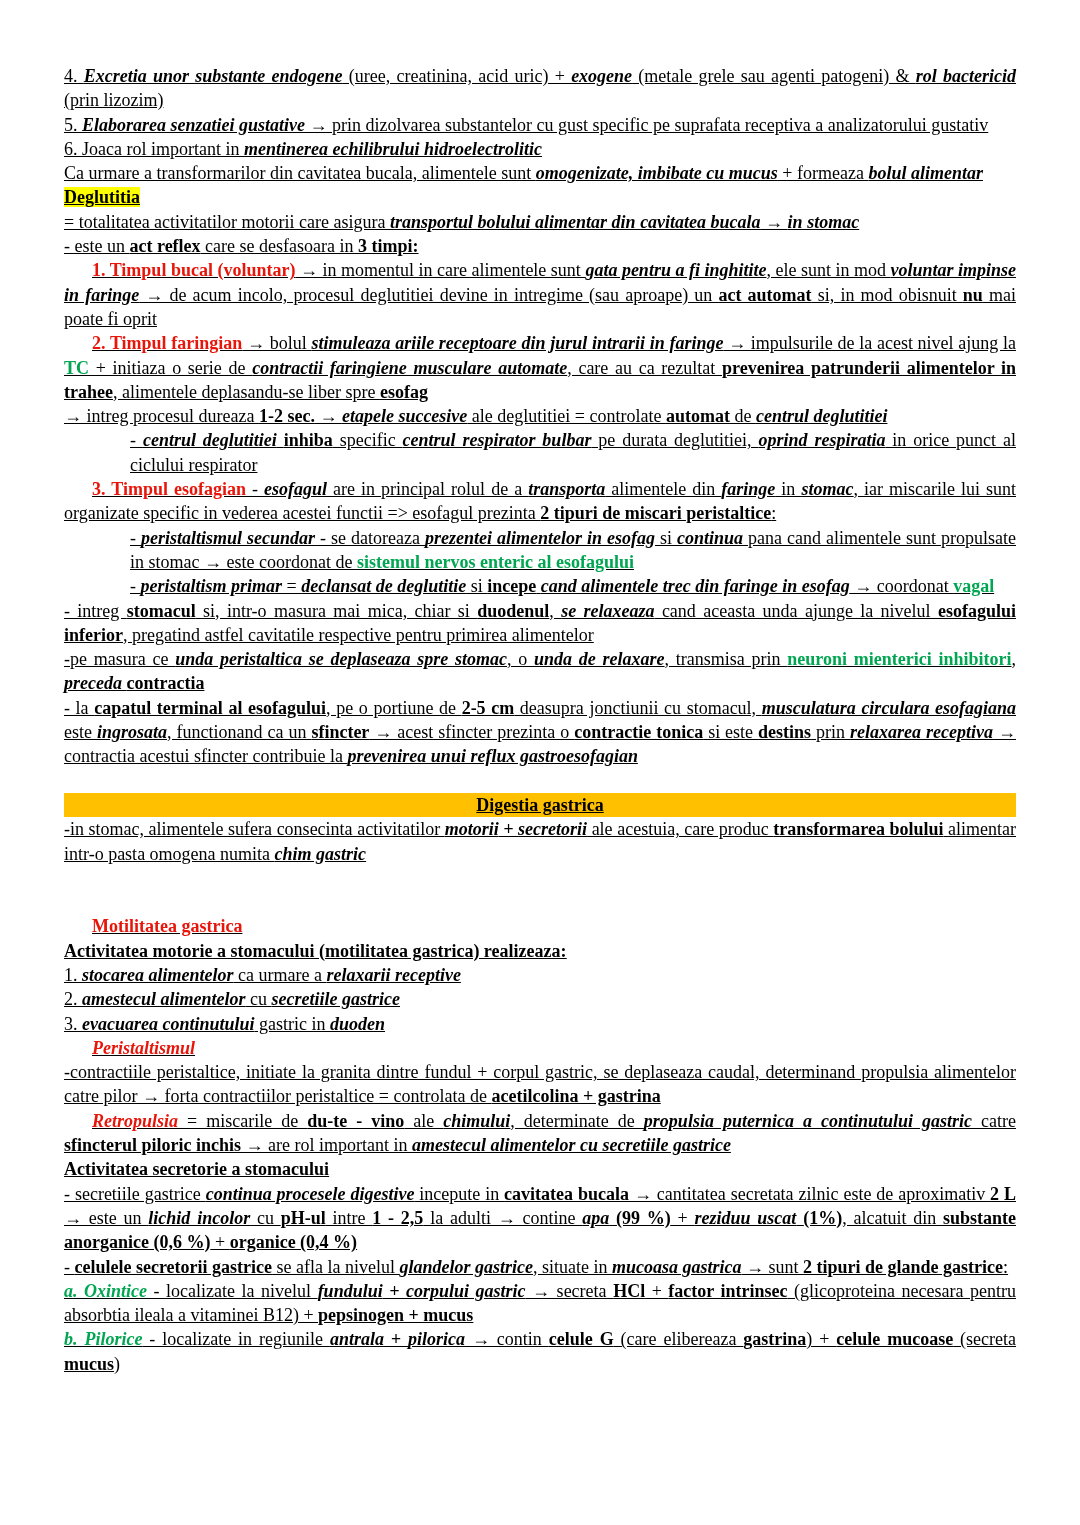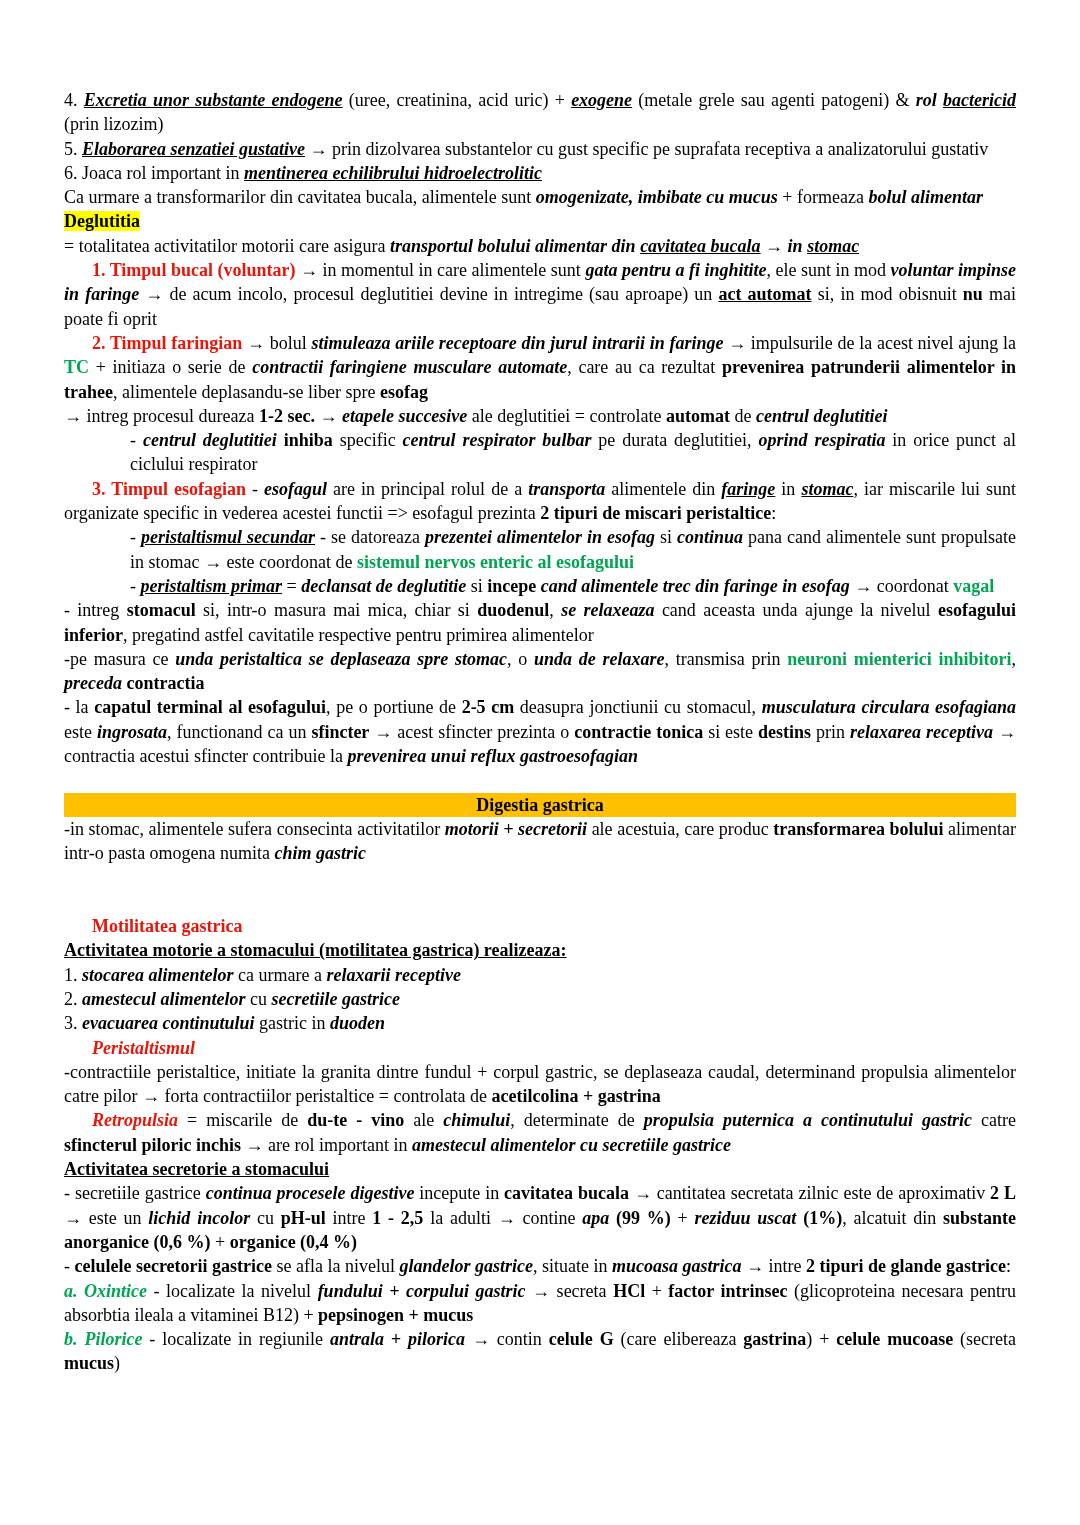--- a/index.html
+++ b/index.html
@@ -6,22 +6,23 @@
   html, body { background: #ffffff; }
   body {
     width: 1080px;
     height: 1525px;
     font-family: "Liberation Serif", serif;
     font-size: 18px;
     color: var(--text, #000);
     overflow: hidden;
   }
   .doc {
-    padding: 88px 64px 0 64px;
+    padding: 64px 64px 0 64px;
     width: 1080px;
+    text-decoration: underline;
   }
   .block {
     text-align: justify;
     line-height: 24.3px;
     min-height: 24.3px;
   }
   .block.indent { margin-left: 66px; }
   .block.orange {
     background: var(--orange-highlight, #ffc000);
     text-align: center;
@@ -37,20 +38,21 @@
 </head>
 <body>
 
 <div class="doc">
     <div class="block"><span>4. </span><span class="b i u">Excretia unor substante endogene</span><span> (uree, creatinina, acid uric) + </span><span class="b i u">exogene</span><span> (metale grele sau agenti patogeni) &amp; </span><span class="b i">rol </span><span class="b i u">bactericid</span><span> (prin lizozim)</span></div>
     <div class="block"><span>5. </span><span class="b i u">Elaborarea senzatiei gustative</span><span> → prin dizolvarea substantelor cu gust specific pe suprafata receptiva a analizatorului gustativ</span></div>
     <div class="block"><span>6. Joaca rol important in </span><span class="b i u">mentinerea echilibrului hidroelectrolitic</span></div>
     <div class="block"><span>Ca urmare a transformarilor din cavitatea bucala, alimentele sunt </span><span class="b i">omogenizate, imbibate cu mucus</span><span> + formeaza </span><span class="b i">bolul alimentar</span></div>
     <div class="block"><span class="b hy">Deglutitia</span></div>
     <div class="block"><span>= totalitatea activitatilor motorii care asigura </span><span class="b i">transportul bolului alimentar din </span><span class="b i u">cavitatea bucala</span><span class="b i"> → </span><span class="b i">in </span><span class="b i u">stomac</span></div>
+    <div class="block"><span>- este un </span><span class="b">act reflex</span><span> care se desfasoara in </span><span class="b">3 timpi:</span></div>
     <div class="block"><span class="b r">1. Timpul bucal (voluntar)</span><span> → in momentul in care alimentele sunt </span><span class="b i">gata pentru a fi inghitite</span><span>, ele sunt in mod </span><span class="b i">voluntar impinse in faringe</span><span> → de acum incolo, procesul deglutitiei devine in intregime (sau aproape) un </span><span class="b u">act automat</span><span> si, in mod obisnuit </span><span class="b">nu</span><span> mai poate fi oprit</span></div>
     <div class="block"><span class="b r">2. Timpul faringian</span><span> → bolul </span><span class="b i">stimuleaza ariile receptoare din jurul intrarii in faringe</span><span> → impulsurile de la acest nivel ajung la </span><span class="b g">TC</span><span> + initiaza o serie de </span><span class="b i">contractii faringiene musculare automate</span><span>, care au ca rezultat </span><span class="b">prevenirea patrunderii alimentelor in trahee</span><span>, alimentele deplasandu-se liber spre </span><span class="b">esofag</span></div>
     <div class="block"><span>→ intreg procesul dureaza </span><span class="b">1-2 sec.</span><span> → </span><span class="b i">etapele succesive</span><span> ale deglutitiei = controlate </span><span class="b">automat</span><span> de </span><span class="b i">centrul deglutitiei</span></div>
     <div class="block indent"><span>- </span><span class="b i">centrul deglutitiei</span><span> </span><span class="b">inhiba</span><span> specific </span><span class="b i">centrul respirator bulbar</span><span> pe durata deglutitiei, </span><span class="b i">oprind respiratia</span><span> in orice punct al ciclului respirator</span></div>
     <div class="block"><span class="b r">3. Timpul esofagian</span><span> - </span><span class="b i">esofagul</span><span> are in principal rolul de a </span><span class="b i">transporta</span><span> alimentele din </span><span class="b i u">faringe</span><span> in </span><span class="b i u">stomac</span><span>, iar miscarile lui sunt organizate specific in vederea acestei functii =&gt; esofagul prezinta </span><span class="b">2 tipuri de miscari peristaltice</span><span>:</span></div>
     <div class="block indent"><span>- </span><span class="b i u">peristaltismul secundar</span><span> - se datoreaza </span><span class="b i">prezentei alimentelor in esofag</span><span> si </span><span class="b i">continua</span><span> pana cand alimentele sunt propulsate in stomac → este coordonat de </span><span class="b g">sistemul nervos enteric al esofagului</span></div>
     <div class="block indent"><span>- </span><span class="b i u">peristaltism primar</span><span> = </span><span class="b i">declansat de deglutitie</span><span> si </span><span class="b">incepe</span><span> </span><span class="b i">cand alimentele trec din faringe in esofag</span><span> → coordonat </span><span class="b g">vagal</span></div>
     <div class="block"><span>- intreg </span><span class="b">stomacul</span><span> si, intr-o masura mai mica, chiar si </span><span class="b">duodenul</span><span>, </span><span class="b i">se relaxeaza</span><span> cand aceasta unda ajunge la nivelul </span><span class="b">esofagului inferior</span><span>, pregatind astfel cavitatile respective pentru primirea alimentelor</span></div>
     <div class="block"><span>-pe masura ce </span><span class="b i">unda peristaltica se deplaseaza spre stomac</span><span>, o </span><span class="b i">unda de relaxare</span><span>, transmisa prin </span><span class="b g">neuroni mienterici inhibitori</span><span>, </span><span class="b i">preceda</span><span> </span><span class="b">contractia</span></div>
     <div class="block"><span>- la </span><span class="b">capatul terminal al esofagului</span><span>, pe o portiune de </span><span class="b">2-5 cm</span><span> deasupra jonctiunii cu stomacul, </span><span class="b i">musculatura circulara esofagiana</span><span> este </span><span class="b i">ingrosata</span><span>, functionand ca un </span><span class="b">sfincter</span><span> → acest sfincter prezinta o </span><span class="b">contractie tonica</span><span> si este </span><span class="b">destins</span><span> prin </span><span class="b i">relaxarea receptiva</span><span> → contractia acestui sfincter contribuie la </span><span class="b i">prevenirea unui reflux gastroesofagian</span></div>
@@ -62,16 +64,16 @@
     <div class="block"><span class="b r">Motilitatea gastrica</span></div>
     <div class="block"><span class="b u">Activitatea motorie a stomacului (motilitatea gastrica) realizeaza:</span></div>
     <div class="block"><span>1. </span><span class="b i">stocarea alimentelor</span><span> ca urmare a </span><span class="b i">relaxarii receptive</span></div>
     <div class="block"><span>2. </span><span class="b i">amestecul alimentelor</span><span> cu </span><span class="b i">secretiile gastrice</span></div>
     <div class="block"><span>3. </span><span class="b i">evacuarea continutului</span><span> gastric in </span><span class="b i">duoden</span></div>
     <div class="block"><span class="b i r">Peristaltismul</span></div>
     <div class="block"><span>-contractiile peristaltice, initiate la granita dintre fundul + corpul gastric, se deplaseaza caudal, determinand propulsia alimentelor catre pilor → forta contractiilor peristaltice = controlata de </span><span class="b">acetilcolina + gastrina</span></div>
     <div class="block"><span class="b i r">Retropulsia</span><span> = miscarile de </span><span class="b">du-te - vino</span><span> ale </span><span class="b i">chimului</span><span>, determinate de </span><span class="b i">propulsia puternica a continutului gastric</span><span> catre </span><span class="b">sfincterul piloric inchis</span><span> → are rol important in </span><span class="b i">amestecul alimentelor cu secretiile gastrice</span></div>
     <div class="block"><span class="b u">Activitatea secretorie a stomacului</span></div>
     <div class="block"><span>- secretiile gastrice </span><span class="b i">continua procesele digestive</span><span> incepute in </span><span class="b">cavitatea bucala</span><span> → cantitatea secretata zilnic este de aproximativ </span><span class="b">2 L</span><span> → este un </span><span class="b i">lichid incolor</span><span> cu </span><span class="b">pH-ul</span><span> intre </span><span class="b">1 - 2,5</span><span> la adulti → contine </span><span class="b i">apa</span><span> </span><span class="b">(99 %)</span><span> + </span><span class="b i">reziduu uscat</span><span> </span><span class="b">(1%)</span><span>, alcatuit din </span><span class="b">substante anorganice (0,6 %)</span><span> + </span><span class="b">organice (0,4 %)</span></div>
-    <div class="block"><span>- </span><span class="b">celulele secretorii gastrice</span><span> se afla la nivelul </span><span class="b i">glandelor gastrice</span><span>, situate in </span><span class="b i">mucoasa gastrica</span><span> → intre </span><span class="b">2 tipuri de glande gastrice</span><span>:</span></div>
+    <div class="block"><span>- </span><span class="b">celulele secretorii gastrice</span><span> se afla la nivelul </span><span class="b i">glandelor gastrice</span><span>, situate in </span><span class="b i">mucoasa gastrica</span><span> → sunt </span><span class="b">2 tipuri de glande gastrice</span><span>:</span></div>
     <div class="block"><span class="b i g">a. Oxintice</span><span> - localizate la nivelul </span><span class="b i">fundului</span><span class="b i"> + </span><span class="b i">corpului gastric</span><span> → secreta </span><span class="b">HCl</span><span> + </span><span class="b">factor intrinsec</span><span> (glicoproteina necesara pentru absorbtia ileala a vitaminei B12) + </span><span class="b">pepsinogen + mucus</span></div>
     <div class="block"><span class="b i g">b. Pilorice</span><span> - localizate in regiunile </span><span class="b i">antrala</span><span class="b i"> + </span><span class="b i">pilorica</span><span> → contin </span><span class="b">celule G</span><span> (care elibereaza </span><span class="b">gastrina</span><span>) + </span><span class="b">celule mucoase</span><span> (secreta </span><span class="b">mucus</span><span>)</span></div>
   </div>
 
 </body></html>

